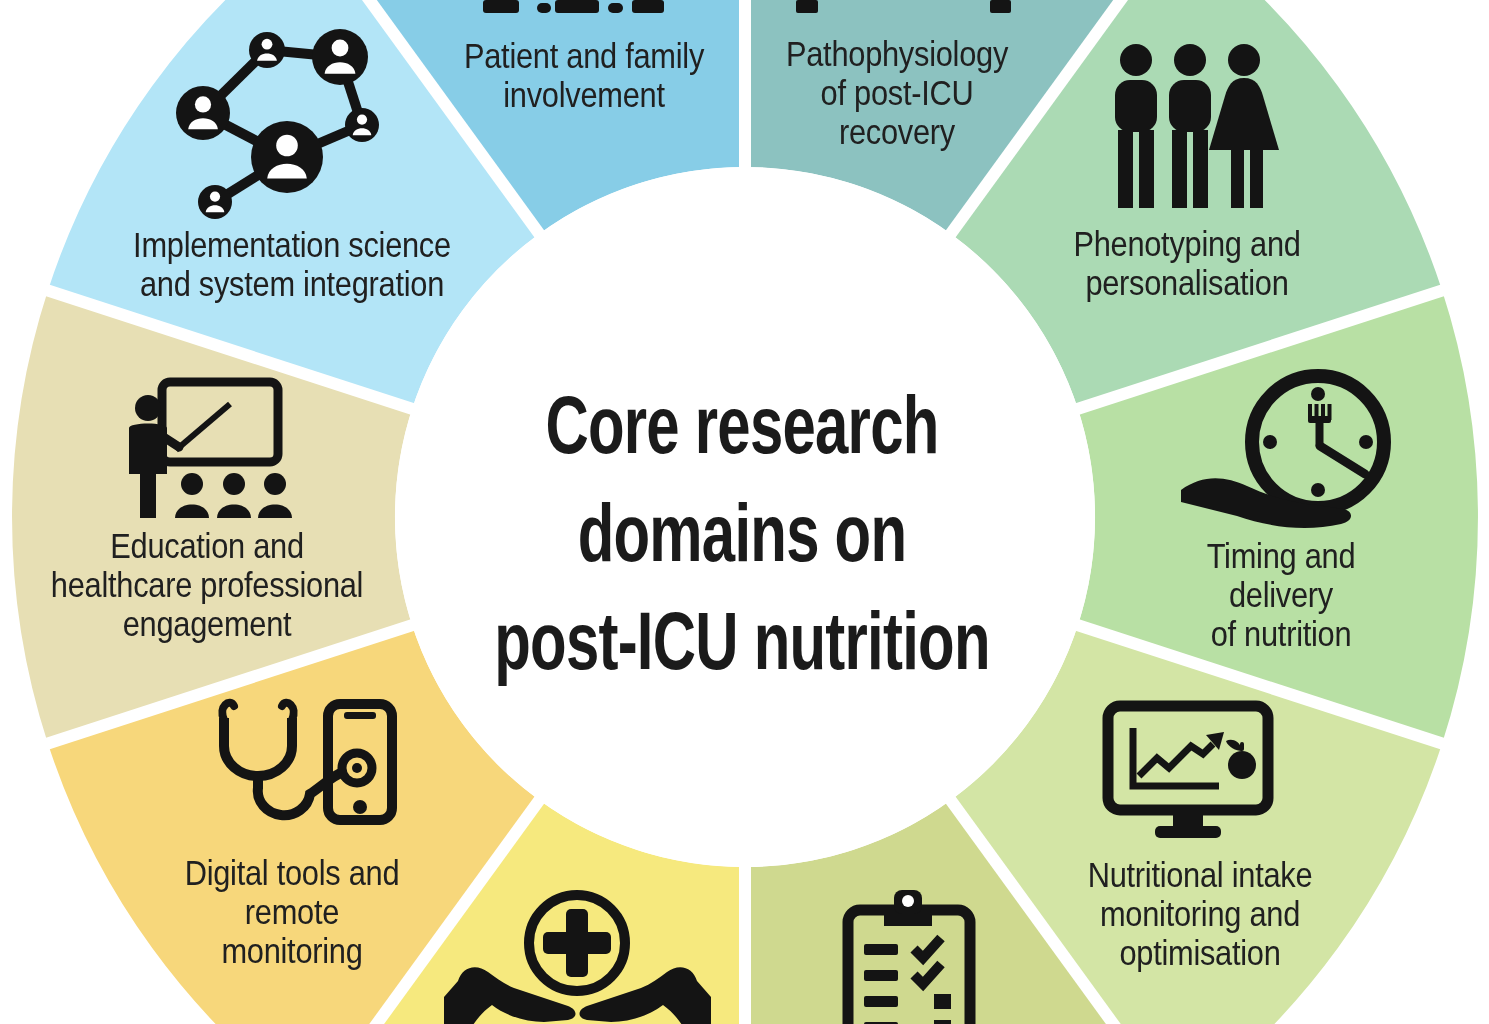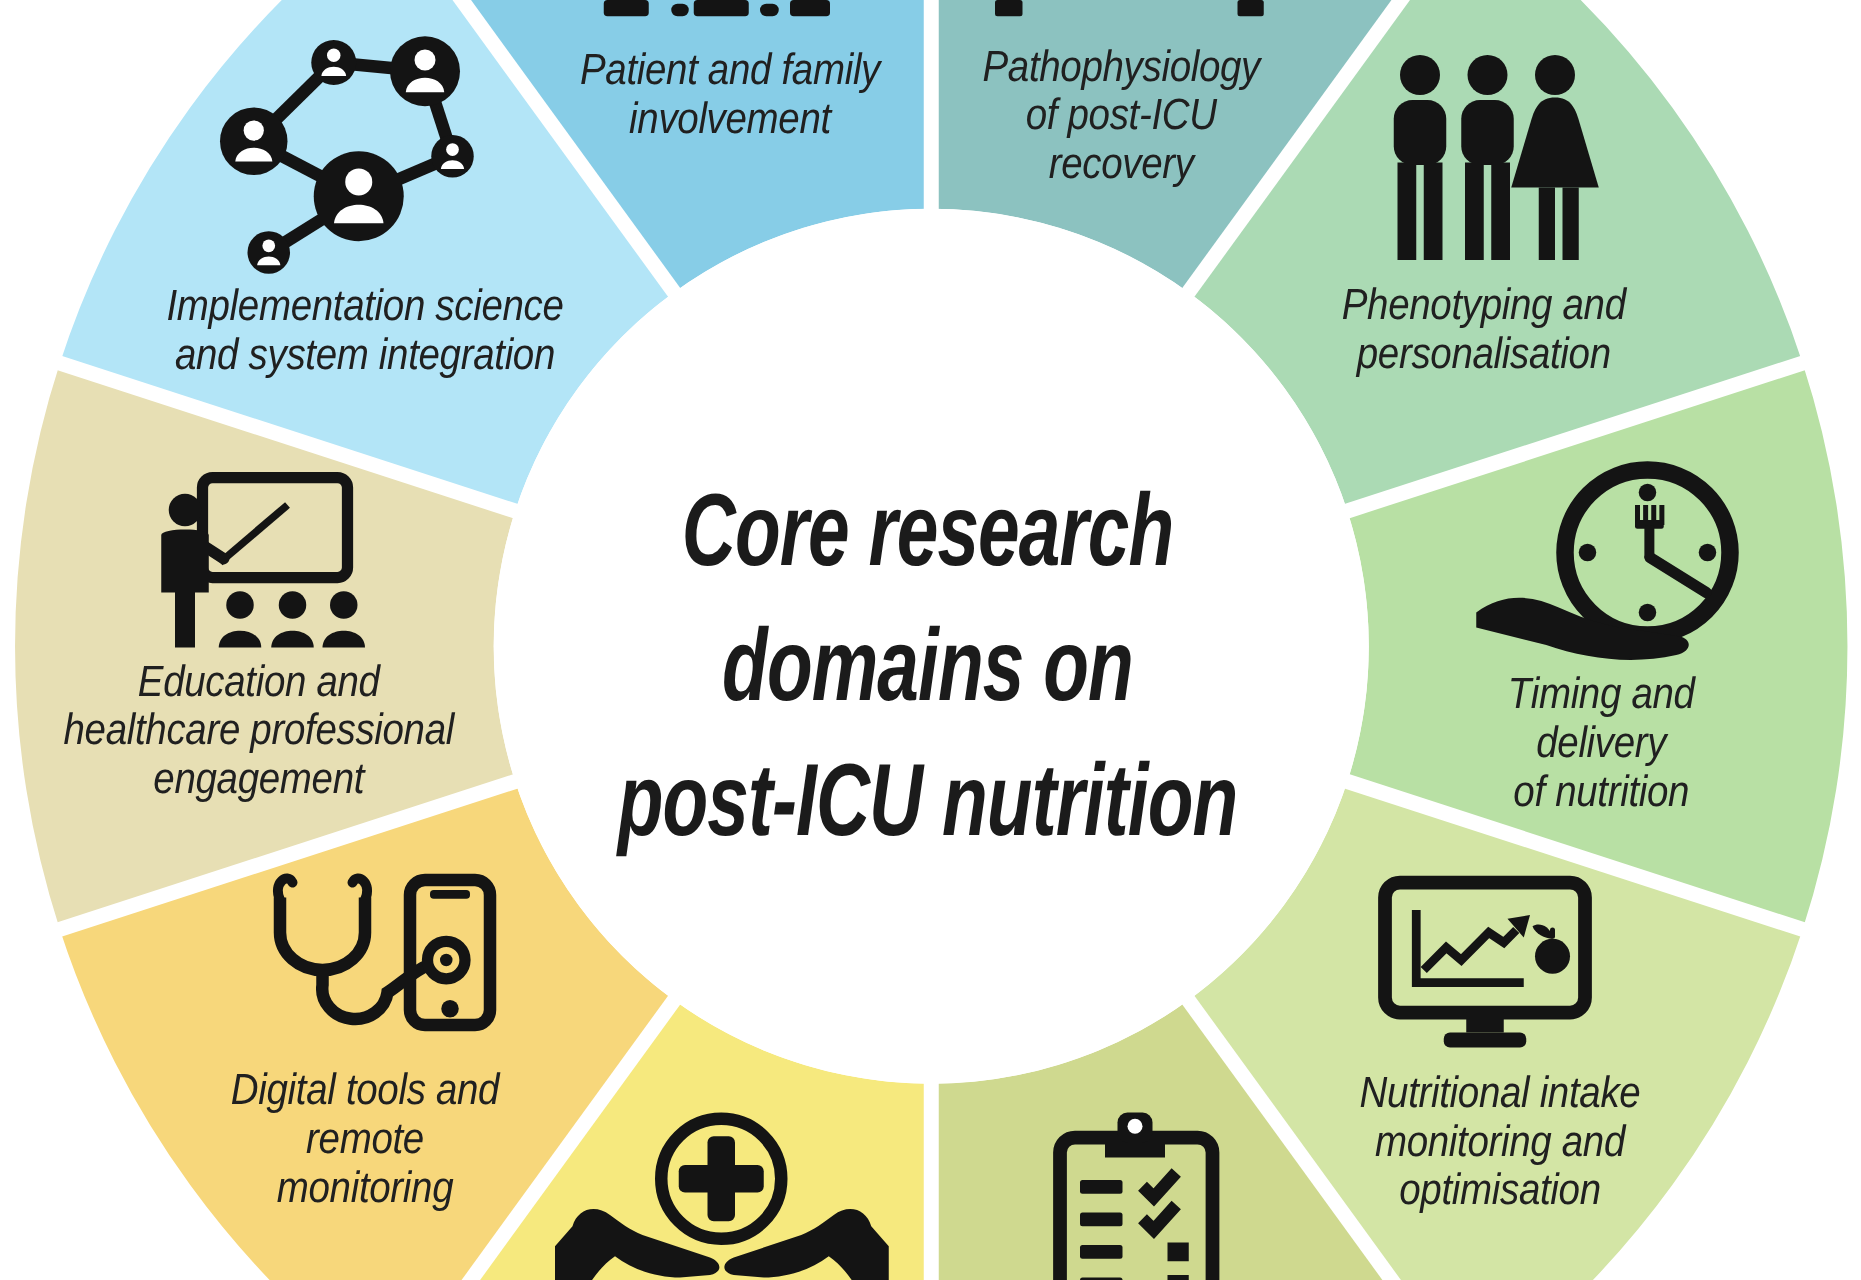--- a/index.html
+++ b/index.html
@@ -1,17 +1,17 @@
 <!DOCTYPE html>
 <html><head>
 <meta charset="utf-8">
 <style>
   html,body{margin:0;padding:0;background:#fff;}
   .stage{position:relative;width:1489px;height:1024px;overflow:hidden;background:#fff;
-         font-family:"Liberation Sans",sans-serif;font-style:italic;}
+         font-family:"Liberation Sans",sans-serif;}
   .stage svg{position:absolute;left:0;top:0;}
   .seg-label{
     position:absolute;
     transform:translate(-50%,-50%) scaleX(.88);
     text-align:center;
     white-space:pre-line;
     font-size:35px;
     line-height:39px;
     font-weight:500;
     letter-spacing:-.3px;

